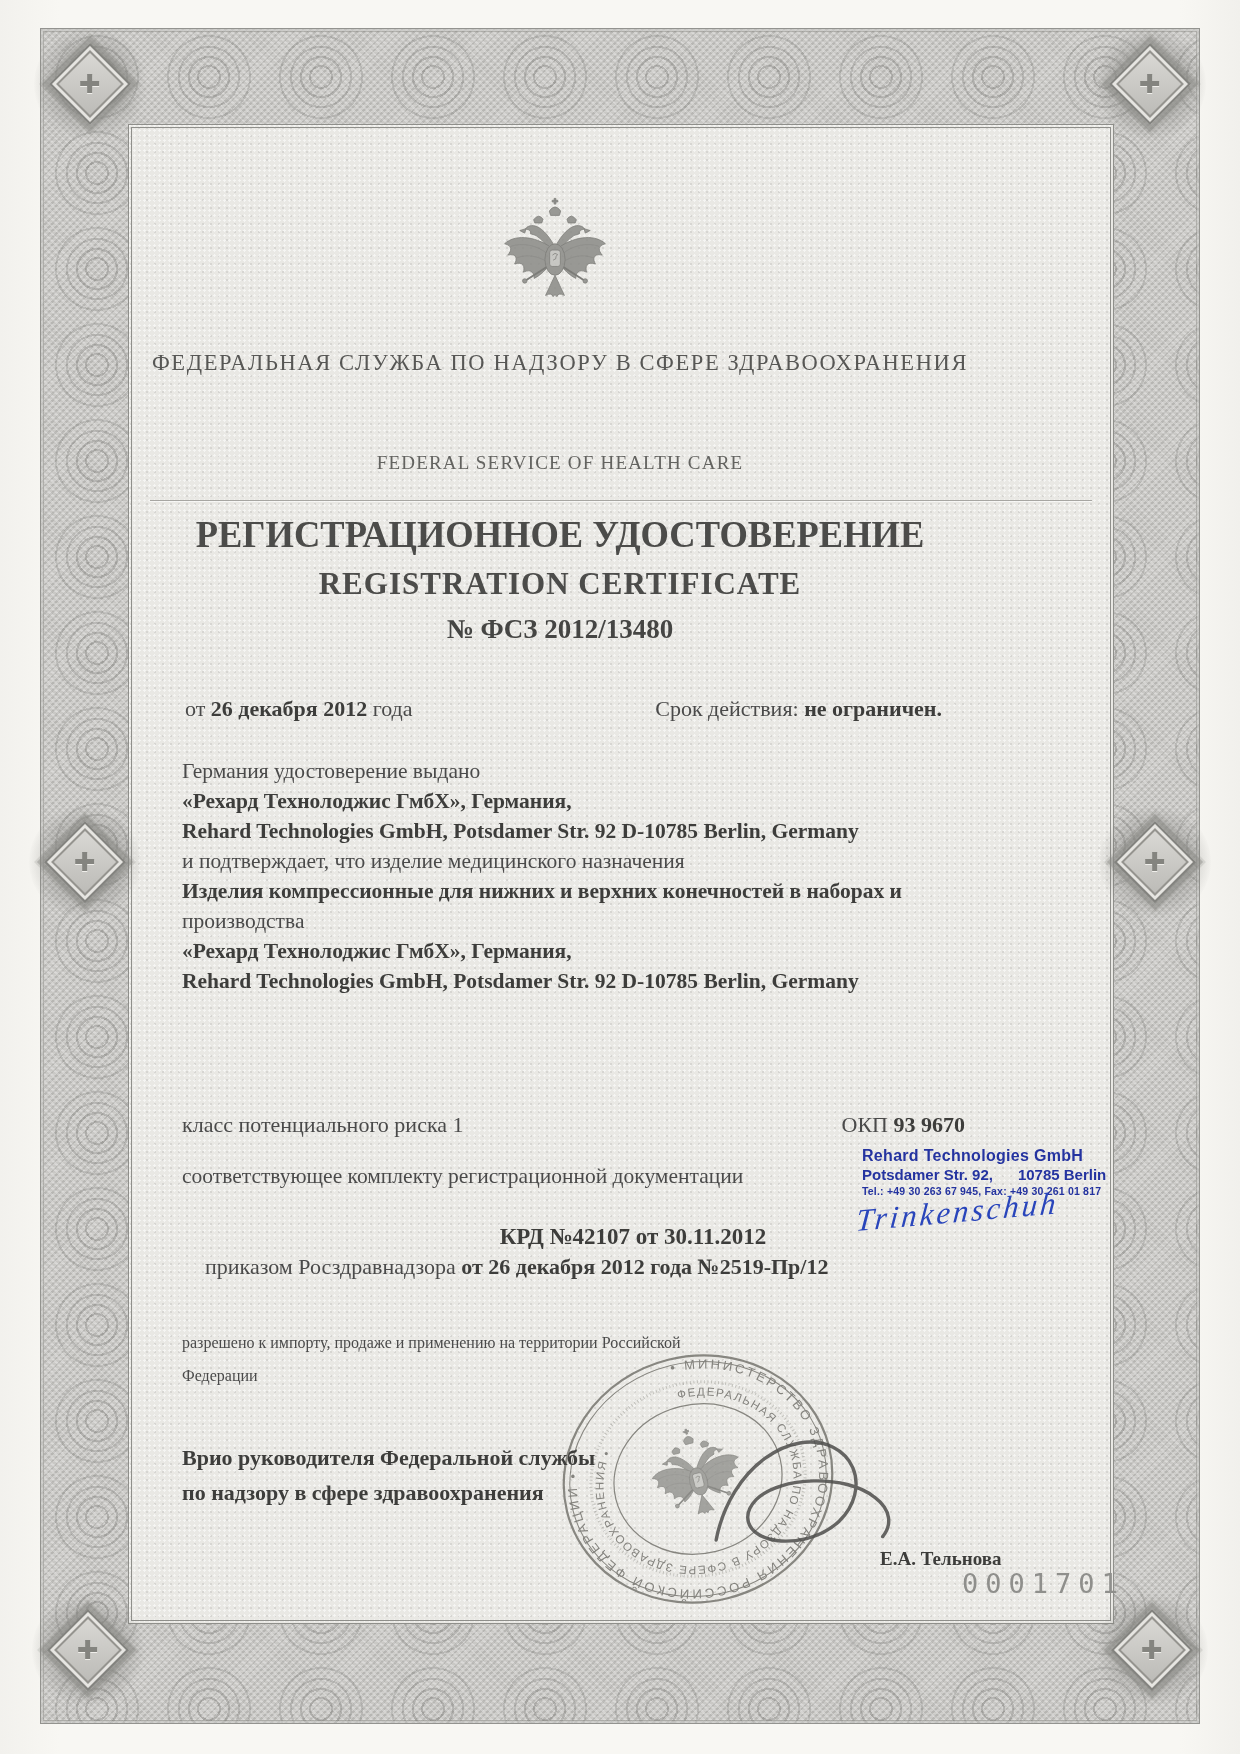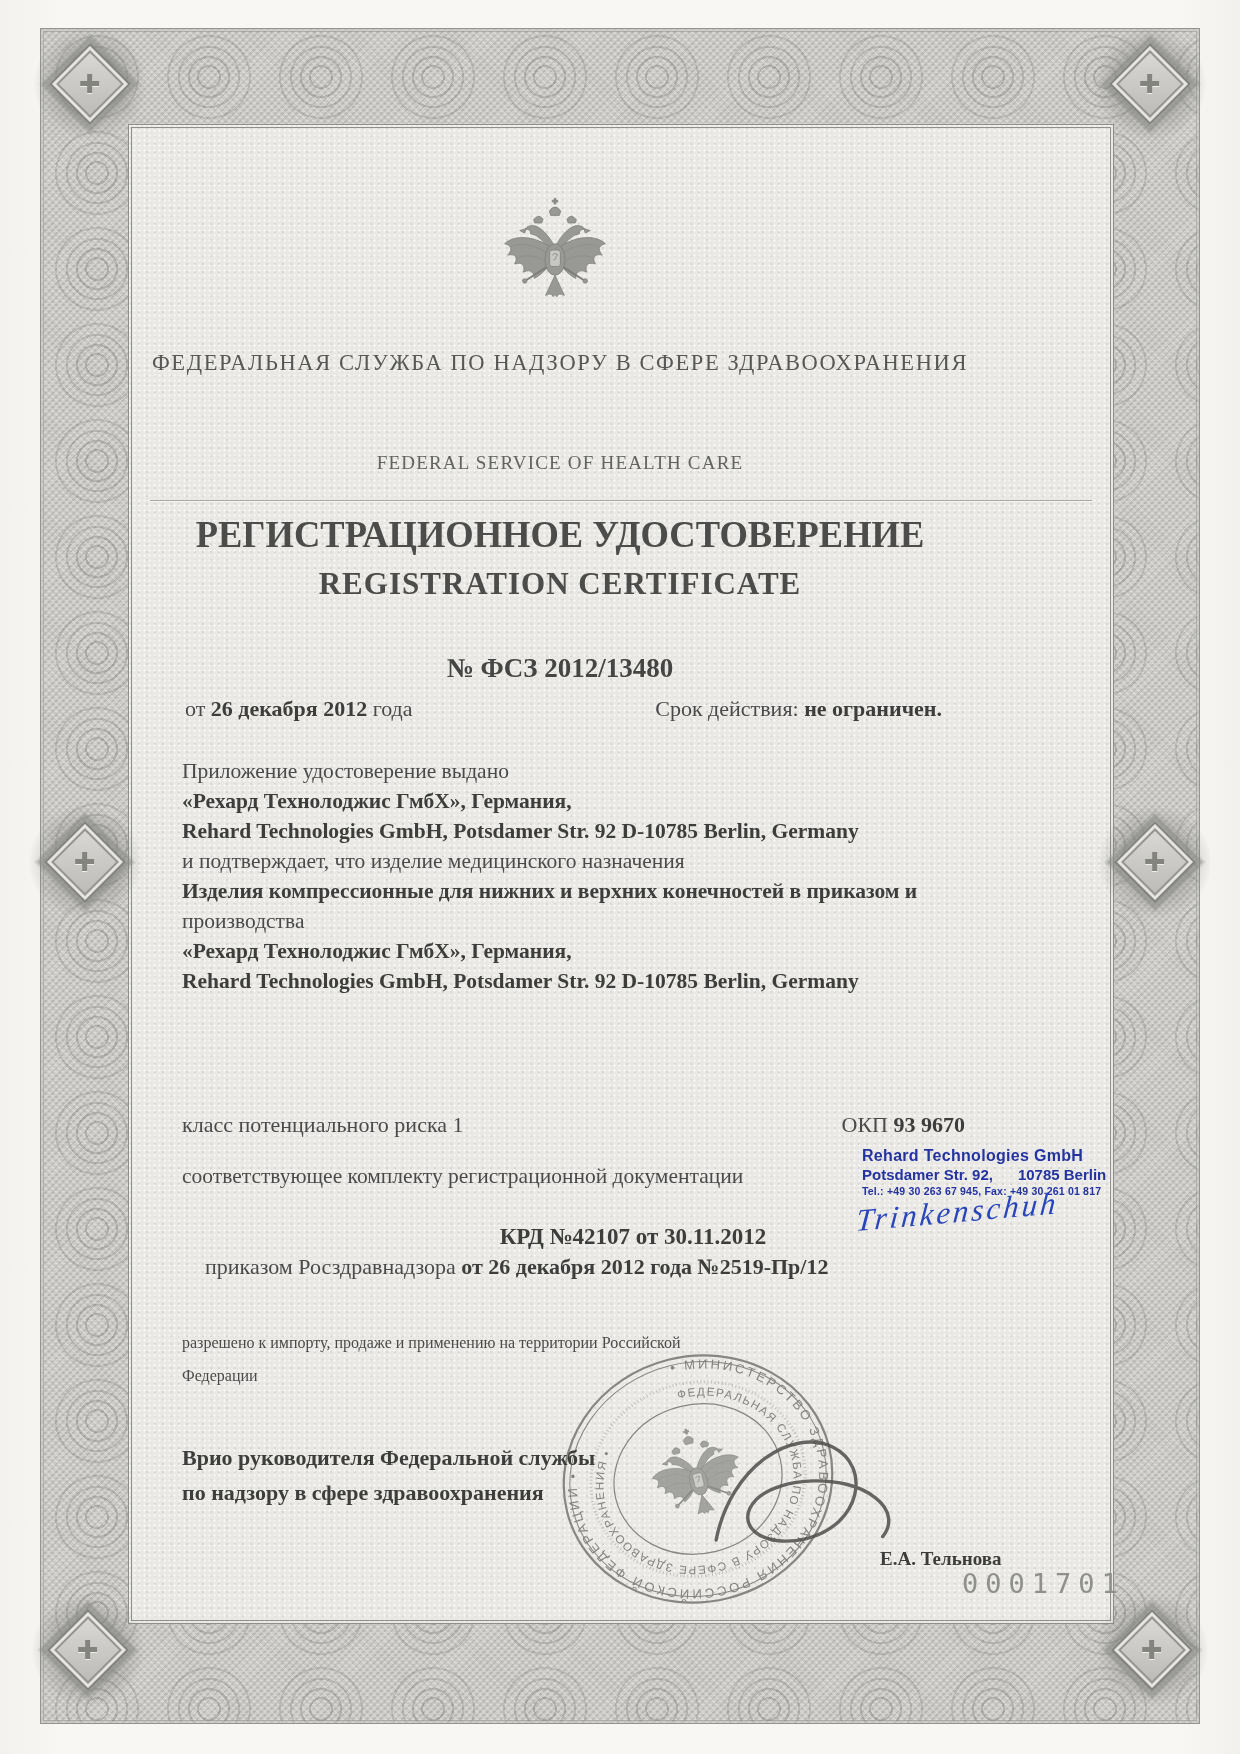--- a/index.html
+++ b/index.html
@@ -42,21 +42,21 @@
     box-shadow:inset 0 0 0 3px #e6e5e1, inset 0 0 0 5px #95948f, 0 0 0 5px rgba(140,140,135,.45), 0 0 0 7px rgba(140,140,135,.2);
     display:flex;align-items:center;justify-content:center;}
   .gem-cross{transform:rotate(-45deg);font-family:"DejaVu Sans",sans-serif;font-size:26px;color:#84847f;text-shadow:0 1px 0 #f0efeb;}
   
   .c-center{position:absolute;left:150px;width:820px;text-align:center;white-space:nowrap;}
   .letterhead-ru{top:350px;font-size:22.5px;letter-spacing:1.6px;color:#575755;}
   .letterhead-en{top:452px;font-size:19px;letter-spacing:1.2px;color:#636360;}
   .divider{position:absolute;left:150px;top:500px;width:942px;height:1px;background:#a7a6a2;box-shadow:0 1px 0 rgba(255,255,255,.6);}
   .title-ru{top:512px;font-size:38px;font-weight:bold;color:#4c4c4a;transform:scaleX(.96);transform-origin:center;}
   .title-en{top:566px;font-size:31px;font-weight:bold;letter-spacing:1px;color:#4c4c4a;}
-  .cert-no{top:614px;font-size:27px;font-weight:bold;color:#454543;margin-top:39px;}
+  .cert-no{top:614px;font-size:27px;font-weight:bold;color:#454543;}
   .date-row{position:absolute;left:185px;top:696px;width:757px;display:flex;justify-content:space-between;font-size:22px;white-space:nowrap;}
   b,.bold{font-weight:bold;color:#3d3d3b;}
   .body-block{position:absolute;left:182px;top:756px;width:800px;font-size:21.5px;line-height:30px;white-space:nowrap;}
   .risk-row{position:absolute;left:182px;top:1112px;width:783px;display:flex;justify-content:space-between;font-size:22px;white-space:nowrap;text-align:center;}
   .docs-line{position:absolute;left:182px;top:1164px;font-size:21.5px;white-space:nowrap;}
   .krd-line{position:absolute;left:182px;top:1224px;width:902px;text-align:center;font-size:23px;font-weight:bold;color:#3d3d3b;white-space:nowrap;}
   .order-line{position:absolute;left:205px;top:1254px;font-size:22px;white-space:nowrap;}
   .perm-block{position:absolute;left:182px;top:1326px;font-size:16px;line-height:33px;}
   .signatory{position:absolute;left:182px;top:1440px;font-size:22px;line-height:35px;font-weight:bold;color:#3d3d3b;white-space:nowrap;}
   .signatory-name{position:absolute;left:880px;top:1548px;font-size:19px;font-weight:bold;color:#3d3d3b;white-space:nowrap;}
@@ -148,25 +148,25 @@
   <div class="c-center title-ru">РЕГИСТРАЦИОННОЕ УДОСТОВЕРЕНИЕ</div>
   <div class="c-center title-en">REGISTRATION CERTIFICATE</div>
   <div class="c-center cert-no">№ ФСЗ 2012/13480</div>
 
   <div class="date-row">
     <span><span>от </span><b>26 декабря 2012</b><span> года</span></span>
     <span><span>Срок действия: </span><b>не ограничен.</b></span>
   </div>
 
   <div class="body-block">
-    <div>Приложение удостоверение выдано</div>
+    <div>Германия удостоверение выдано</div>
     <div class="bold">«Рехард Технолоджис ГмбХ», Германия,</div>
     <div class="bold">Rehard Technologies GmbH, Potsdamer Str. 92 D-10785 Berlin, Germany</div>
     <div>и подтверждает, что изделие медицинского назначения</div>
-    <div class="bold">Изделия компрессионные для нижних и верхних конечностей в приказом и</div>
+    <div class="bold">Изделия компрессионные для нижних и верхних конечностей в наборах и</div>
     <div>производства</div>
     <div class="bold">«Рехард Технолоджис ГмбХ», Германия,</div>
     <div class="bold">Rehard Technologies GmbH, Potsdamer Str. 92 D-10785 Berlin, Germany</div>
   </div>
 
   <div class="risk-row">
     <span>класс потенциального риска 1</span>
     <span><span>ОКП </span><b>93 9670</b></span>
   </div>
 

